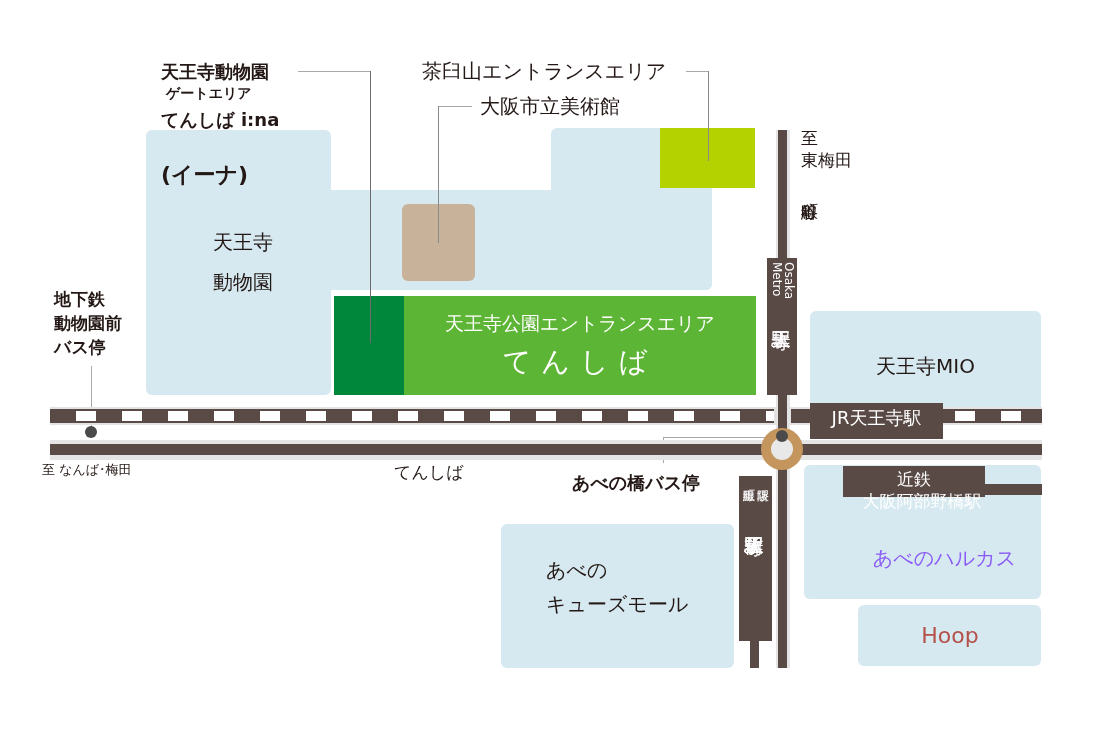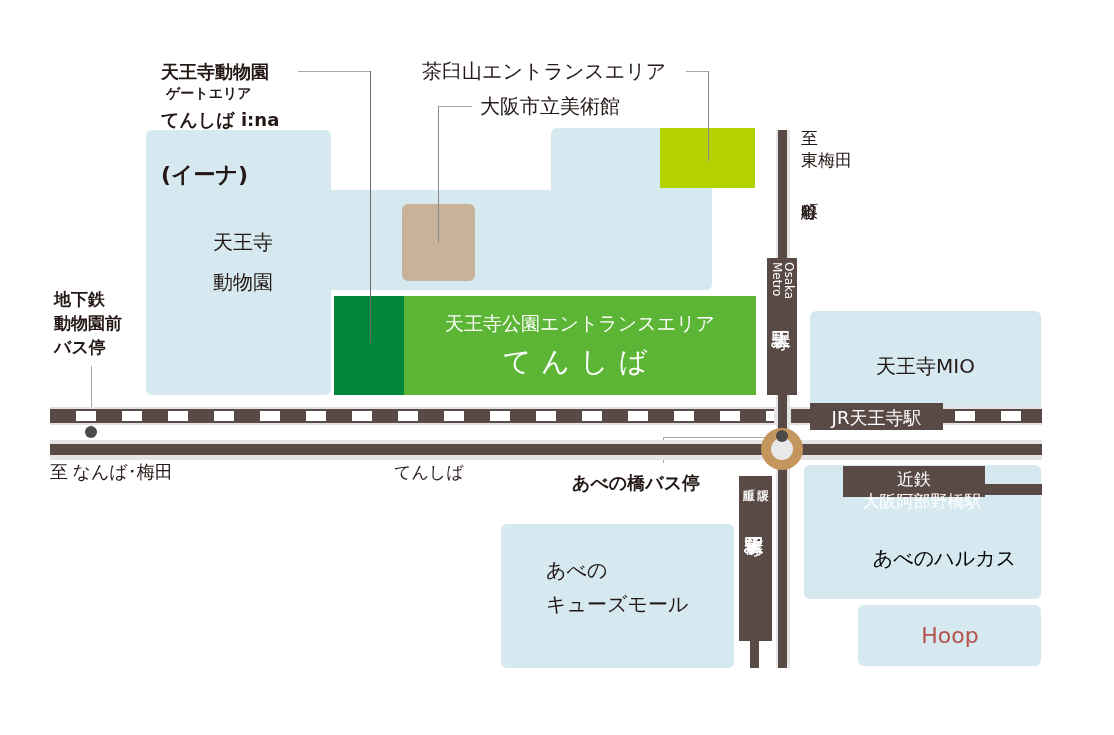--- a/index.html
+++ b/index.html
@@ -35,21 +35,21 @@
 
 <div class="abs" style="left:334px;top:296px;width:70px;height:99px;background:#00873c;"></div>
 <div class="abs" style="left:404px;top:296px;width:352px;height:99px;background:#5db535;"></div>
 <div class="abs txt" style="left:404px;top:312px;width:352px;text-align:center;color:#fff;font-size:19px;">天王寺公園エントランスエリア</div>
 <div class="abs txt" style="left:404px;top:345px;width:352px;text-align:center;color:#fff;font-size:28px;letter-spacing:10px;">てんしば</div>
 
 <div class="abs area" style="left:810px;top:311px;width:231px;height:110px;"></div>
 <div class="abs txt" style="left:810px;top:354px;width:231px;text-align:center;font-size:20px;">天王寺MIO</div>
 
 <div class="abs area" style="left:804px;top:465px;width:237px;height:134px;"></div>
-<div class="abs txt" style="left:804px;top:546px;width:281px;text-align:center;font-size:20px;color:#000000;">あべのハルカス</div>
+<div class="abs txt" style="left:804px;top:546px;width:281px;text-align:center;font-size:20px;color:#8b5cf6;">あべのハルカス</div>
 
 <div class="abs area" style="left:858px;top:605px;width:183px;height:61px;"></div>
 <div class="abs txt" style="left:858px;top:623px;width:184px;text-align:center;font-size:22px;color:#b5504a;">Hoop</div>
 
 <div class="abs area" style="left:501px;top:524px;width:233px;height:144px;"></div>
 <div class="abs txt" style="left:546px;top:558px;font-size:20px;">あべの</div>
 <div class="abs txt" style="left:546px;top:592px;font-size:20px;">キューズモール</div>
 
 <div class="abs txt" style="left:213px;top:230px;font-size:20px;">天王寺</div>
 <div class="abs txt" style="left:213px;top:270px;font-size:20px;">動物園</div>
@@ -95,36 +95,36 @@
 <div class="abs" style="left:776px;top:430px;width:12px;height:12px;border-radius:50%;background:#4a4a4a;"></div>
 
 <div class="abs" style="left:85px;top:426px;width:12px;height:12px;border-radius:50%;background:#4a4a4a;"></div>
 
 <div class="sign" style="left:767px;top:258px;width:30px;height:137px;">
   <div class="abs vtext-side txt" style="right:2px;top:4px;font-size:12px;line-height:13px;">Osaka</div>
   <div class="abs vtext-side txt" style="right:14px;top:4px;font-size:12px;line-height:13px;">Metro</div>
   <div class="abs vtext txt" style="left:4px;top:58px;font-size:19px;line-height:22px;letter-spacing:0;">天王寺駅</div>
 </div>
 
-<div class="sign txt" style="left:810px;top:403px;width:133px;height:27px;font-size:18px;text-align:center;line-height:29px;">JR天王寺駅</div>
+<div class="sign txt" style="left:810px;top:403px;width:133px;height:36px;font-size:18px;text-align:center;line-height:29px;">JR天王寺駅</div>
 
 <div class="sign" style="left:843px;top:466px;width:142px;height:31px;">
   <div class="txt" style="text-align:center;font-size:17px;line-height:22px;margin-top:2px;">近鉄</div>
   <div class="txt" style="text-align:center;font-size:17px;line-height:22px;margin-left:16px;">大阪阿部野橋駅</div>
 </div>
 
 <div class="sign" style="left:739px;top:476px;width:33px;height:165px;">
   <div class="abs vtext txt" style="right:2px;top:4px;font-size:12px;line-height:14px;">阪堺</div>
   <div class="abs vtext txt" style="right:16px;top:4px;font-size:12px;line-height:14px;">上町線</div>
   <div class="abs vtext txt" style="left:5px;top:46px;font-size:19px;line-height:22px;">天王寺駅前駅</div>
 </div>
 
 <div class="abs txt bold" style="left:54px;top:289px;font-size:17px;">地下鉄</div>
 <div class="abs txt bold" style="left:54px;top:313px;font-size:17px;">動物園前</div>
 <div class="abs txt bold" style="left:54px;top:337px;font-size:17px;">バス停</div>
 
-<div class="abs txt" style="left:50px;top:462px;font-size:18px;font-family:Liberation Serif, serif;">至 なんば･梅田</div>
+<div class="abs txt" style="left:42px;top:462px;font-size:13px;">至 なんば･梅田</div>
 <div class="abs txt" style="left:394px;top:462px;font-size:17px;">てんしば</div>
 <div class="abs txt bold" style="left:572px;top:472px;font-size:18px;">あべの橋バス停</div>
 
 <div class="abs txt" style="left:801px;top:128px;font-size:17px;">至</div>
 <div class="abs txt" style="left:801px;top:150px;font-size:17px;">東梅田</div>
 <div class="abs vtext txt" style="left:800px;top:190px;font-size:17px;line-height:20px;">谷町線</div>
 
 </body></html>

